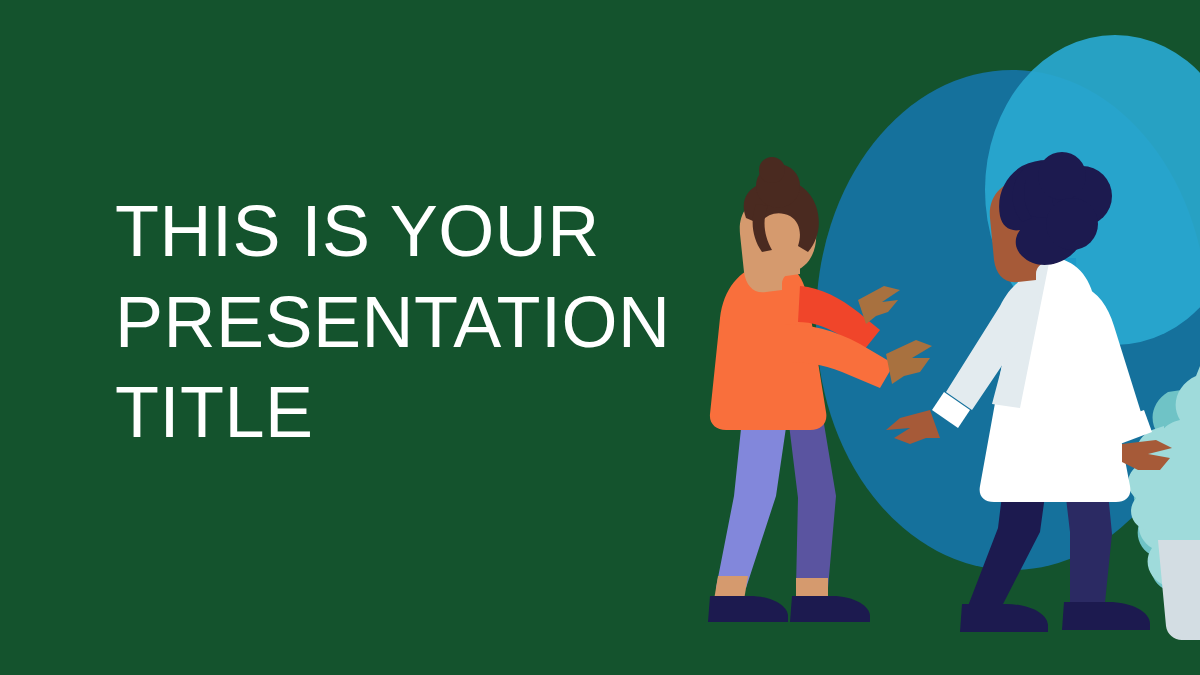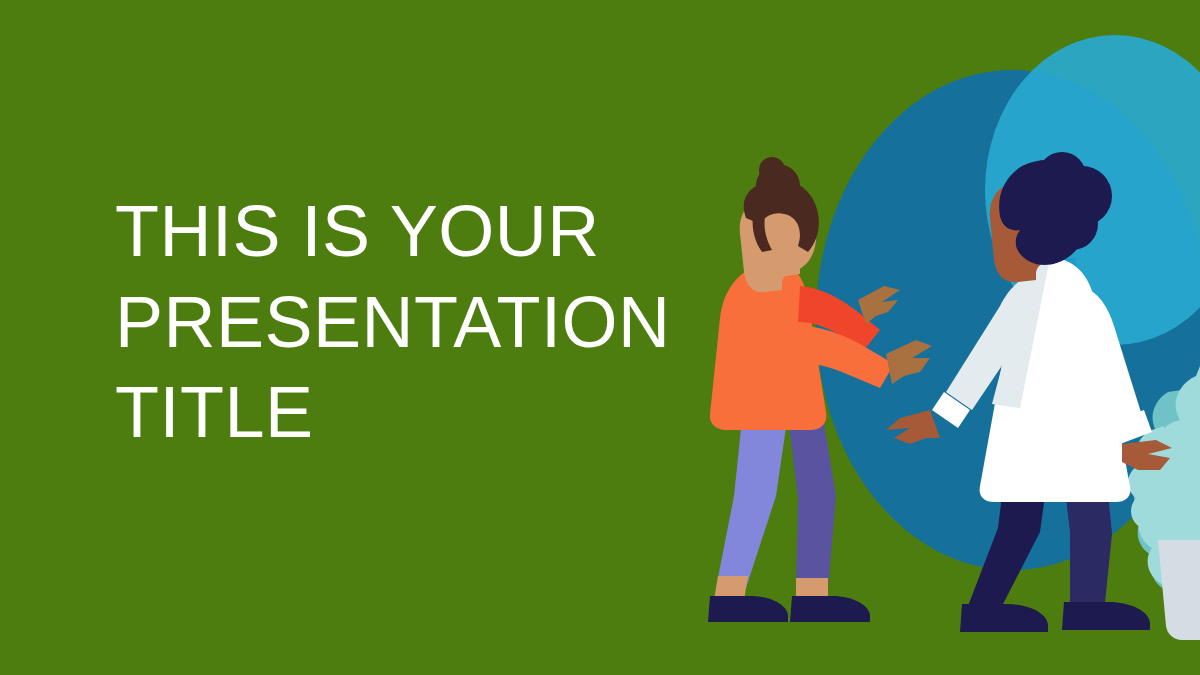--- a/index.html
+++ b/index.html
@@ -10,21 +10,21 @@
   }
   body {
     font-family: "Liberation Sans", sans-serif;
   }
 
   #slide {
     position: relative;
     width: 1200px;
     height: 675px;
     overflow: hidden;
-    background: #4d7c0f;
+    background: #14532d;
   }
 
   
   .deco-layer {
     position: absolute;
     inset: 0;
     width: 1200px;
     height: 675px;
   }
 

